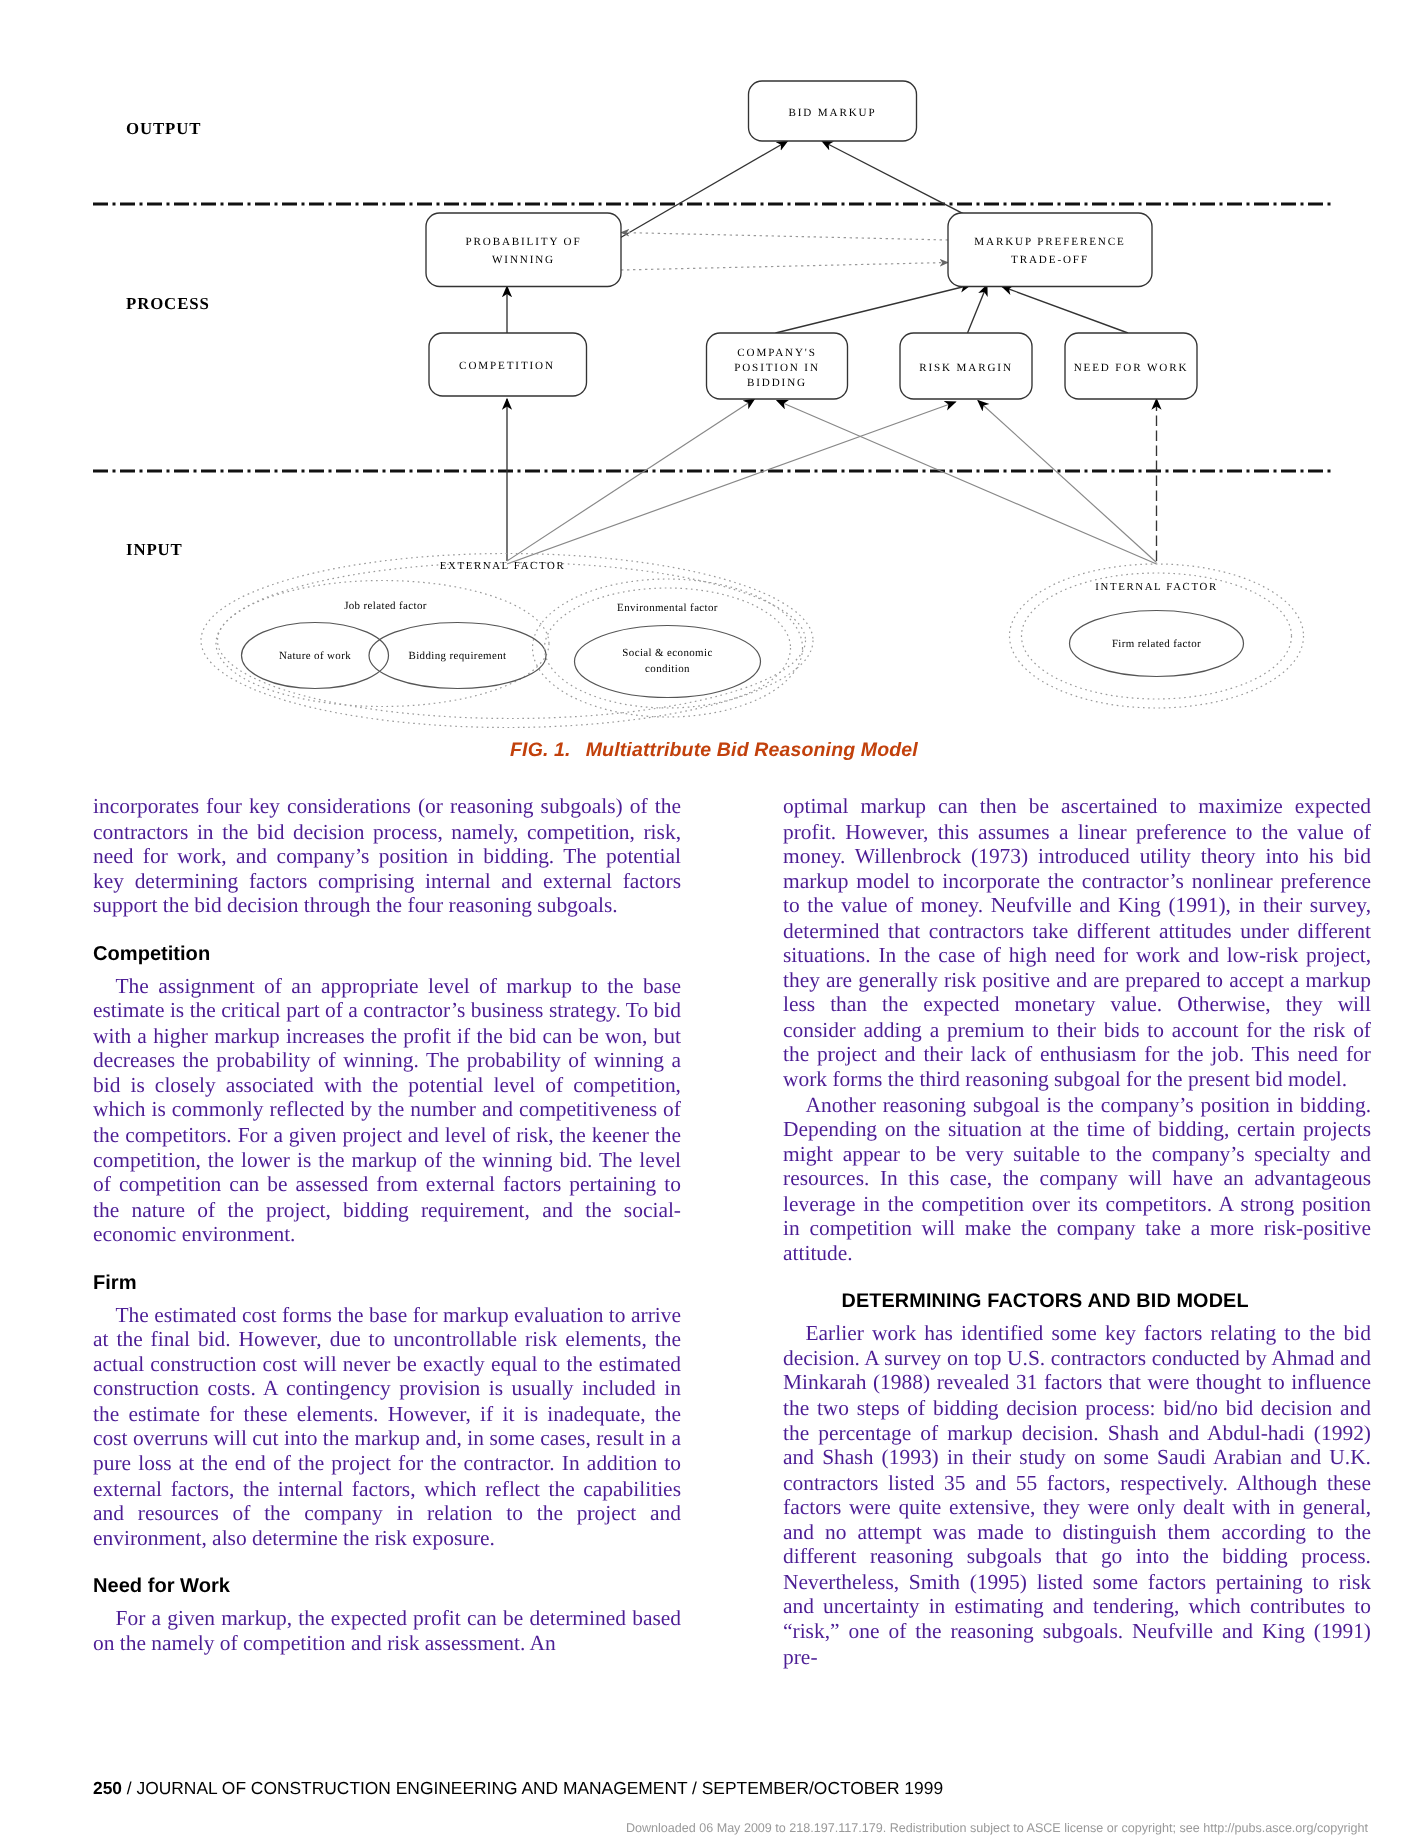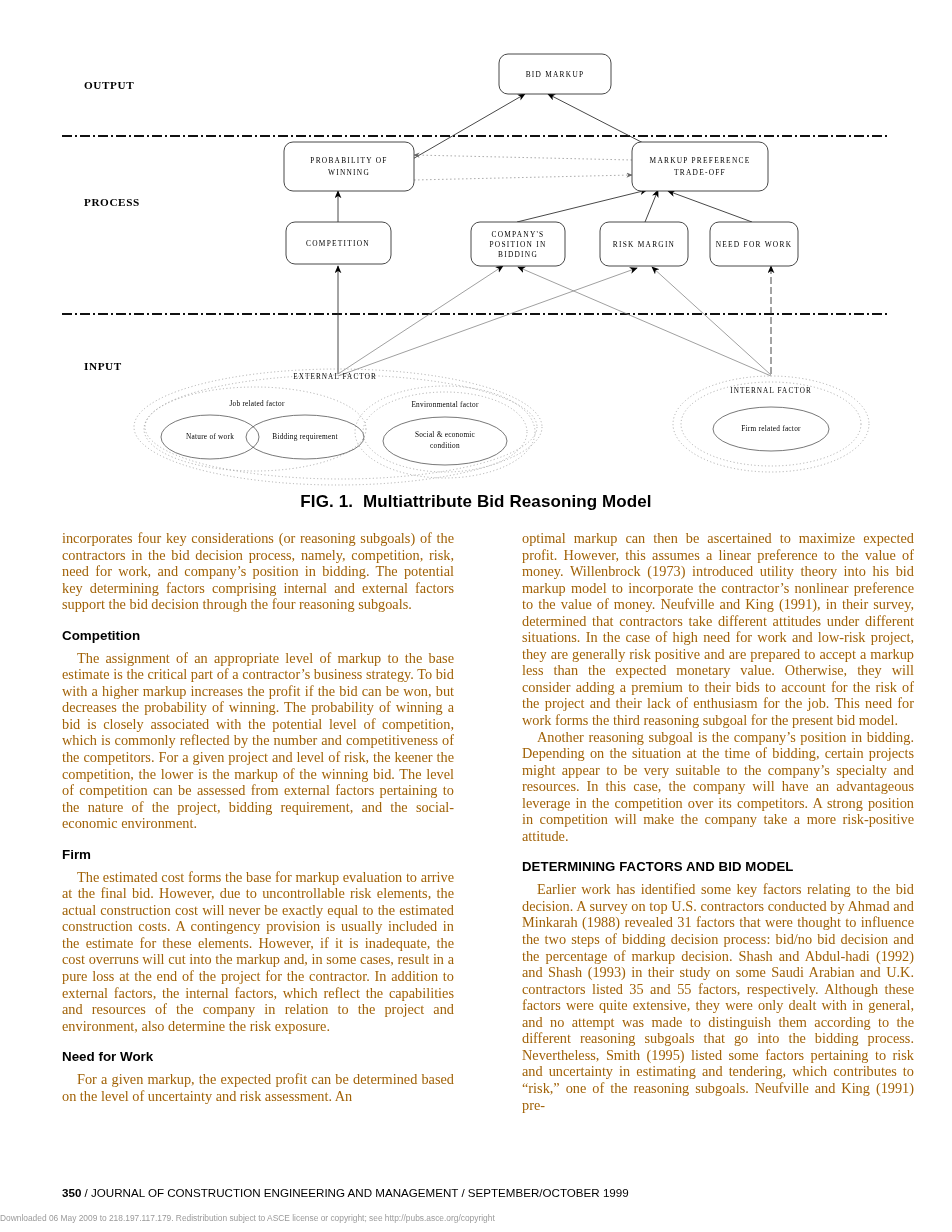--- a/index.html
+++ b/index.html
@@ -34,23 +34,24 @@
   .figure-svg { display: block; }
 
   .fig-caption {
     position: absolute;
     left: 62px;
     top: 492px;
     width: 828px;
     text-align: center;
     font-family: "Liberation Sans", sans-serif;
     font-weight: bold;
-    font-size: 17px;
+    font-size: 13px;
     letter-spacing: 0.1px;
-    color: #000000;
+    color: #c2410c;
+    font-style: italic;
   }
   .fig-caption .figno { margin-right: 10px; }
 
   
   .cols {
     position: absolute;
     left: 62px;
     top: 530px;
     width: 828px;
     height: 650px;
@@ -63,55 +64,56 @@
   .col-left  { left: 0; }
   .col-right { left: 460px; }
 
   p.body {
     margin: 0 0 0 0;
     font-family: "Liberation Serif", serif;
     font-size: 14.3px;
     line-height: 16.55px;
     text-align: justify;
     text-justify: inter-word;
-    color: #a16207;
+    color: #4c1d95;
   }
   p.body.indent { text-indent: 15px; }
 
   h3.sec {
     font-family: "Liberation Sans", sans-serif;
     font-size: 13.4px;
     font-weight: bold;
     margin: 15px 0 7px 0;
     color: #000;
   }
   h3.sec.caps {
     font-size: 13.2px;
     letter-spacing: 0.1px;
+    margin-left: 39px;
   }
 
   
   .footer-line {
     position: absolute;
     left: 62px;
     top: 1186px;
     width: 828px;
     font-family: "Liberation Sans", sans-serif;
     font-size: 11.6px;
     color: #000;
     white-space: nowrap;
   }
   .footer-line .pageno { font-weight: bold; }
 
   .download-note {
     position: absolute;
     left: 0;
     top: 1213px;
     width: 912px;
-    text-align: left;
+    text-align: right;
     font-family: "Liberation Sans", sans-serif;
     font-size: 8.4px;
     color: #9a9a9a;
     white-space: nowrap;
   }
 
   
   text.nodelabel {
     font-family: "Liberation Serif", serif;
     font-size: 7.4px;
@@ -274,30 +276,30 @@
 
   <div class="cols">
 
     <div class="col col-left">
       <p class="body">incorporates four key considerations (or reasoning subgoals) of the contractors in the bid decision process, namely, competition, risk, need for work, and company’s position in bidding. The potential key determining factors comprising internal and external factors support the bid decision through the four reasoning subgoals.</p>
       <h3 class="sec">Competition</h3>
       <p class="body indent">The assignment of an appropriate level of markup to the base estimate is the critical part of a contractor’s business strategy. To bid with a higher markup increases the profit if the bid can be won, but decreases the probability of winning. The probability of winning a bid is closely associated with the potential level of competition, which is commonly reflected by the number and competitiveness of the competitors. For a given project and level of risk, the keener the competition, the lower is the markup of the winning bid. The level of competition can be assessed from external factors pertaining to the nature of the project, bidding requirement, and the social-economic environment.</p>
       <h3 class="sec">Firm</h3>
       <p class="body indent">The estimated cost forms the base for markup evaluation to arrive at the final bid. However, due to uncontrollable risk elements, the actual construction cost will never be exactly equal to the estimated construction costs. A contingency provision is usually included in the estimate for these elements. However, if it is inadequate, the cost overruns will cut into the markup and, in some cases, result in a pure loss at the end of the project for the contractor. In addition to external factors, the internal factors, which reflect the capabilities and resources of the company in relation to the project and environment, also determine the risk exposure.</p>
       <h3 class="sec">Need for Work</h3>
-      <p class="body indent">For a given markup, the expected profit can be determined based on the level of uncertainty and risk assessment. An</p>
+      <p class="body indent">For a given markup, the expected profit can be determined based on the namely of competition and risk assessment. An</p>
     </div>
 
     <div class="col col-right">
       <p class="body">optimal markup can then be ascertained to maximize expected profit. However, this assumes a linear preference to the value of money. Willenbrock (1973) introduced utility theory into his bid markup model to incorporate the contractor’s nonlinear preference to the value of money. Neufville and King (1991), in their survey, determined that contractors take different attitudes under different situations. In the case of high need for work and low-risk project, they are generally risk positive and are prepared to accept a markup less than the expected monetary value. Otherwise, they will consider adding a premium to their bids to account for the risk of the project and their lack of enthusiasm for the job. This need for work forms the third reasoning subgoal for the present bid model.</p>
       <p class="body indent">Another reasoning subgoal is the company’s position in bidding. Depending on the situation at the time of bidding, certain projects might appear to be very suitable to the company’s specialty and resources. In this case, the company will have an advantageous leverage in the competition over its competitors. A strong position in competition will make the company take a more risk-positive attitude.</p>
       <h3 class="sec caps">DETERMINING FACTORS AND BID MODEL</h3>
       <p class="body indent">Earlier work has identified some key factors relating to the bid decision. A survey on top U.S. contractors conducted by Ahmad and Minkarah (1988) revealed 31 factors that were thought to influence the two steps of bidding decision process: bid/no bid decision and the percentage of markup decision. Shash and Abdul-hadi (1992) and Shash (1993) in their study on some Saudi Arabian and U.K. contractors listed 35 and 55 factors, respectively. Although these factors were quite extensive, they were only dealt with in general, and no attempt was made to distinguish them according to the different reasoning subgoals that go into the bidding process. Nevertheless, Smith (1995) listed some factors pertaining to risk and uncertainty in estimating and tendering, which contributes to “risk,” one of the reasoning subgoals. Neufville and King (1991) pre-</p>
     </div>
   </div>
 
   <div class="footer-line">
-    <span class="pageno">350</span><span> / JOURNAL OF CONSTRUCTION ENGINEERING AND MANAGEMENT / SEPTEMBER/OCTOBER 1999</span>
+    <span class="pageno">250</span><span> / JOURNAL OF CONSTRUCTION ENGINEERING AND MANAGEMENT / SEPTEMBER/OCTOBER 1999</span>
   </div>
 
   <div class="download-note">Downloaded 06 May 2009 to 218.197.117.179. Redistribution subject to ASCE license or copyright; see http://pubs.asce.org/copyright</div>
 
 </div>
 
 </body></html>

